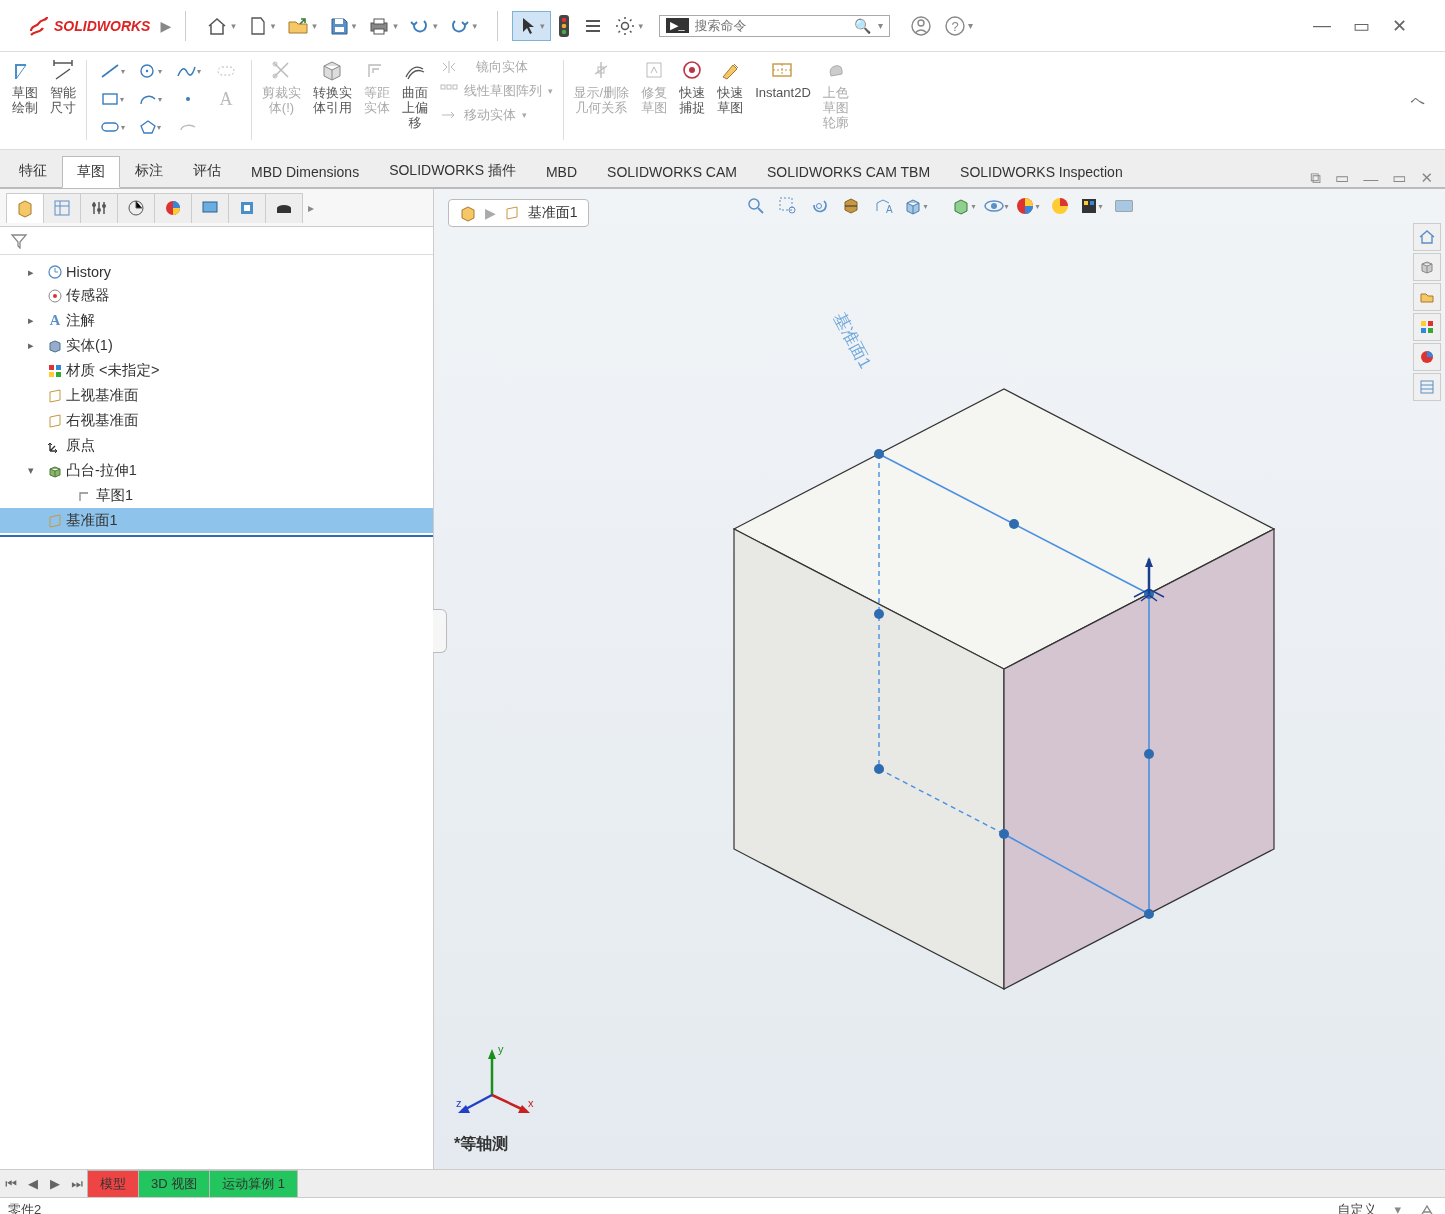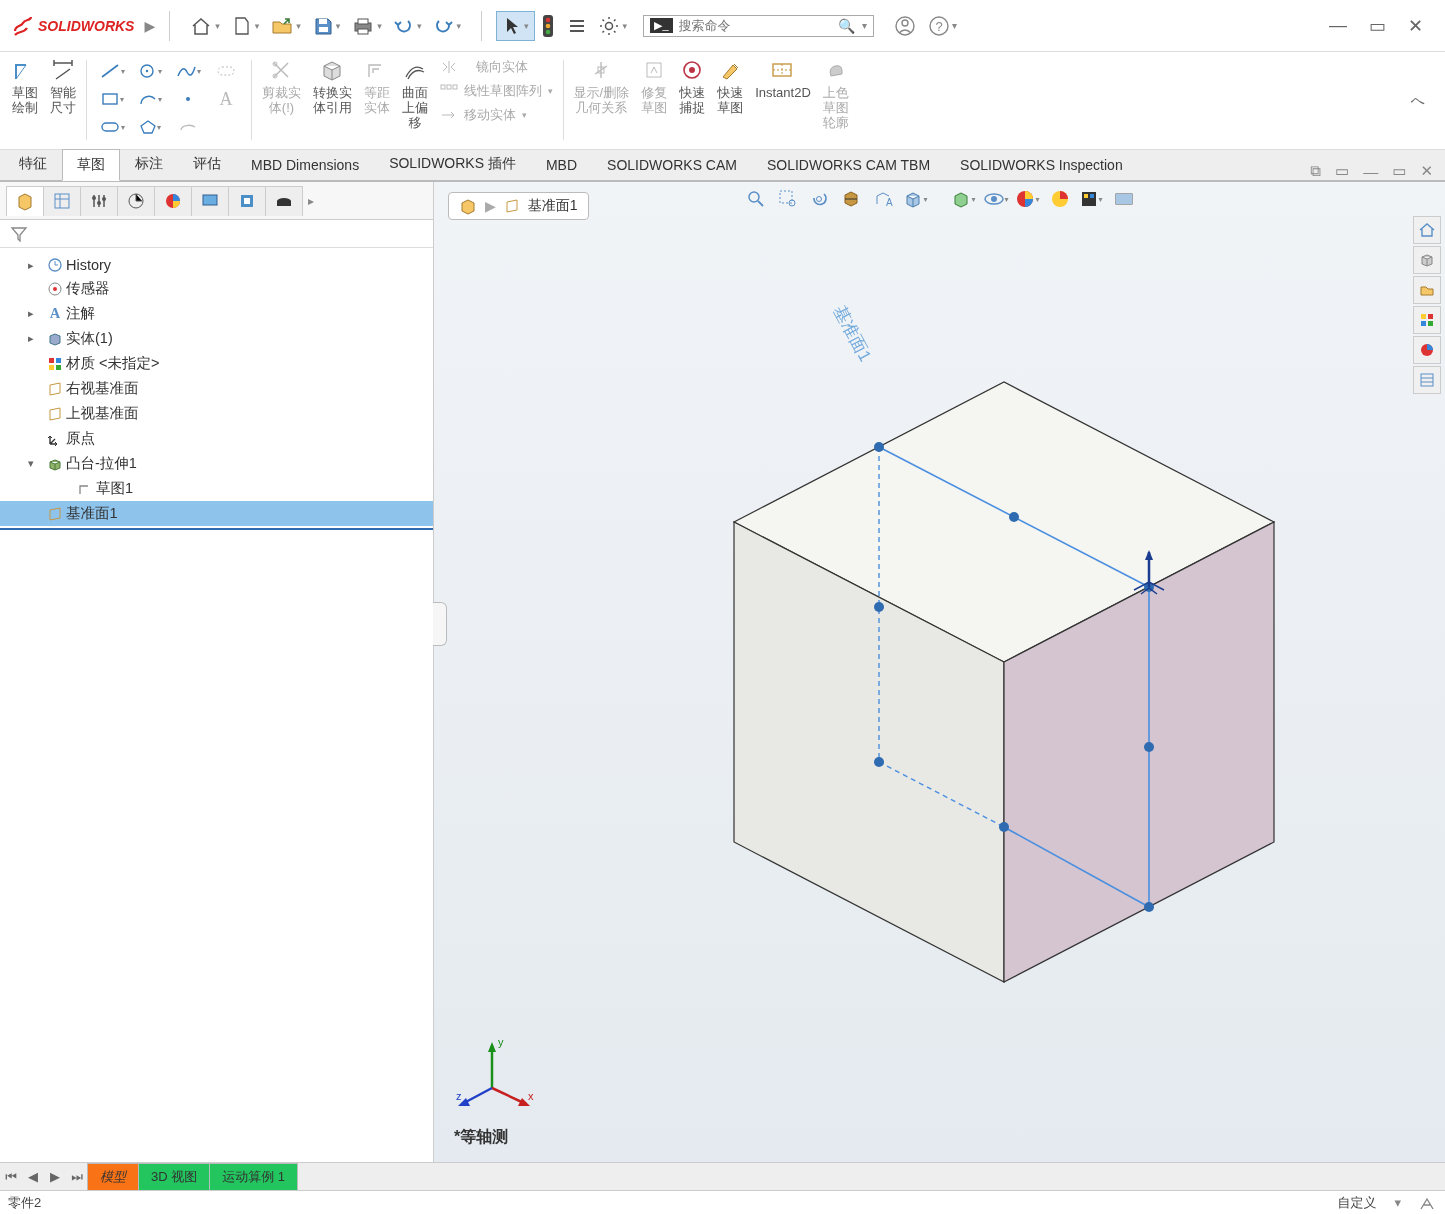--- a/index.html
+++ b/index.html
@@ -1,19 +1,19 @@
 <!DOCTYPE html>
 <html><head>
 <meta charset="utf-8">
 <style>
 * { margin: 0; padding: 0; box-sizing: border-box; font-family: "Microsoft YaHei", Arial, sans-serif; }
 body { width: 1445px; height: 1214px; background: #fff; font-size: 14px; color: #333; overflow: hidden; position: relative; }
 
 
-.titlebar { height: 52px; background: #fff; border-bottom: 1px solid #ddd; display: flex; align-items: center; padding: 0 12px; }
+.titlebar { height: 52px; background: #fff; border-bottom: 1px solid #ddd; display: flex; align-items: center; padding: 0 28px; }
 .logo { display: flex; align-items: center; font-weight: bold; color: #d22; font-style: italic; }
 .logo svg { margin-right: 4px; }
 .play { margin-left: 10px; color: #888; }
 .tb-sep { width: 1px; height: 30px; background: #ccc; margin: 0 14px; }
 .tb-btn { display: flex; align-items: center; justify-content: center; padding: 4px 6px; cursor: pointer; color: #666; position: relative; }
 .tb-btn.dd::after { content:"▾"; font-size:9px; color:#888; margin-left:3px; }
 .tb-btn.sel { background:#d0e4f5; border:1px solid #7fb3d5; }
 .search-box { display:flex; align-items:center; border:1px solid #aaa; background:#fff; margin-left:10px; padding:2px 6px; }
 .search-box input { border:none; outline:none; width:160px; font-size:13px; }
 .win-btns { margin-left:auto; display:flex; gap:22px; align-items:center; padding-right:10px; }
@@ -24,21 +24,21 @@
 .rb-group { display:flex; flex-direction:column; align-items:center; justify-content:flex-start; padding:0 6px; font-size:13px; color:#555; height:90px; }
 .rb-group.disabled { color:#aaa; }
 .rb-ic { height:28px; display:flex; align-items:center; justify-content:center; }
 .rb-lbl { text-align:center; line-height:1.15; margin-top:2px; white-space:pre; }
 .rb-sep { width:1px; background:#ddd; height:80px; margin:4px 4px; }
 .shape-grid { display:grid; grid-template-columns:repeat(4,34px); grid-template-rows:repeat(3,26px); gap:2px 4px; padding:2px 4px; }
 .shape-grid .sh { display:flex; align-items:center; justify-content:center; color:#4a8; border:none; }
 .rb-expand { margin-left:auto; margin-right:14px; align-self:center; color:#666; font-size:14px; }
 
 
-.tabs { height:32px; background:#eee; border-bottom:2px solid #bbb; display:flex; align-items:flex-end; padding-left:4px; }
+.tabs { height:39px; background:#eee; border-bottom:2px solid #bbb; display:flex; align-items:flex-end; padding-left:4px; }
 .tab { padding:6px 14px; font-size:14px; color:#333; border:1px solid transparent; cursor:pointer; }
 .tab.active { background:#fff; border:1px solid #bbb; border-bottom:1px solid #fff; position:relative; top:1px; }
 .doc-ctrls { margin-left:auto; display:flex; gap:14px; padding-right:12px; color:#888; align-items:center; font-size:15px; }
 
 
 .mainrow { display:flex; height:calc(100% - 52px - 98px - 32px - 28px - 24px); }
 
 
 .tree-panel { width:434px; background:#fff; border-right:1px solid #ccc; display:flex; flex-direction:column; }
 .tree-tabs { display:flex; border-bottom:1px solid #ccc; height:38px; align-items:center; padding-left:6px; background:#f7f7f7; }
@@ -62,21 +62,21 @@
 .breadcrumb { position:absolute; top:10px; left:14px; display:flex; align-items:center; background:#fff; border:1px solid #bbb; border-radius:4px; padding:4px 10px; gap:8px; font-size:14px; }
 .view-label { position:absolute; left:20px; bottom:14px; font-size:16px; font-weight:bold; color:#333; }
 .triad { position:absolute; left:18px; bottom:44px; }
 .plane-label { position:absolute; top:140px; left:388px; color:#6fa8dc; font-size:17px; font-weight:500; transform:rotate(62deg); }
 .expand-handle { position:absolute; left:-1px; top:420px; width:14px; height:44px; border:1px solid #bbb; border-left:none; border-radius:0 6px 6px 0; background:#f6f6f6; }
 
 
 .btabs-row { height:28px; border-top:1px solid #ccc; display:flex; align-items:center; background:#eee; font-size:13px; }
 .bctrl { width:22px; text-align:center; color:#666; cursor:pointer; }
 .btab { padding:4px 12px; border:1px solid #bbb; border-bottom:none; margin-left:-1px; background:#22c55e; cursor:pointer; }
-.btab.active { background:#f97316;font-style:italic; }
+.btab.active { background:#ef4444; }
 
 
 .statusbar { height:24px; border-top:1px solid #ccc; display:flex; align-items:center; padding:0 8px; font-size:13px; color:#444; }
 .statusbar .right { margin-left:auto; display:flex; gap:18px; align-items:center; }
 
 svg { display:block; }
 </style>
 </head>
 <body>
 
@@ -519,30 +519,30 @@
           </span>
           <span>材质 &lt;未指定&gt;</span>
         </div>
       <div class="tnode indent1">
           <span class="tw"></span>
           <span class="tic">
             <svg width="16" height="16">
               <path d="M3 4 L13 2 L13 12 L3 14 Z" stroke="#c79843" fill="none"></path>
             </svg>
           </span>
+          <span>上视基准面</span>
+        </div>
+      <div class="tnode indent1">
+          <span class="tw"></span>
+          <span class="tic">
+            <svg width="16" height="16">
+              <path d="M3 4 L13 2 L13 12 L3 14 Z" stroke="#c79843" fill="none"></path>
+            </svg>
+          </span>
           <span>右视基准面</span>
-        </div>
-      <div class="tnode indent1">
-          <span class="tw"></span>
-          <span class="tic">
-            <svg width="16" height="16">
-              <path d="M3 4 L13 2 L13 12 L3 14 Z" stroke="#c79843" fill="none"></path>
-            </svg>
-          </span>
-          <span>上视基准面</span>
         </div>
       <div class="tnode indent1">
           <span class="tw"></span>
           <span class="tic">
             <svg width="16" height="16">
               <path d="M3 13 H10 M3 13 V5 M3 13 L8 8" stroke="#333" stroke-width="1.4" fill="none"></path>
               <path d="M10 13 L8 11 M10 13 L8 15 M3 5 L1 7 M3 5 L5 7" stroke="#333"></path>
             </svg>
           </span>
           <span>原点</span>

